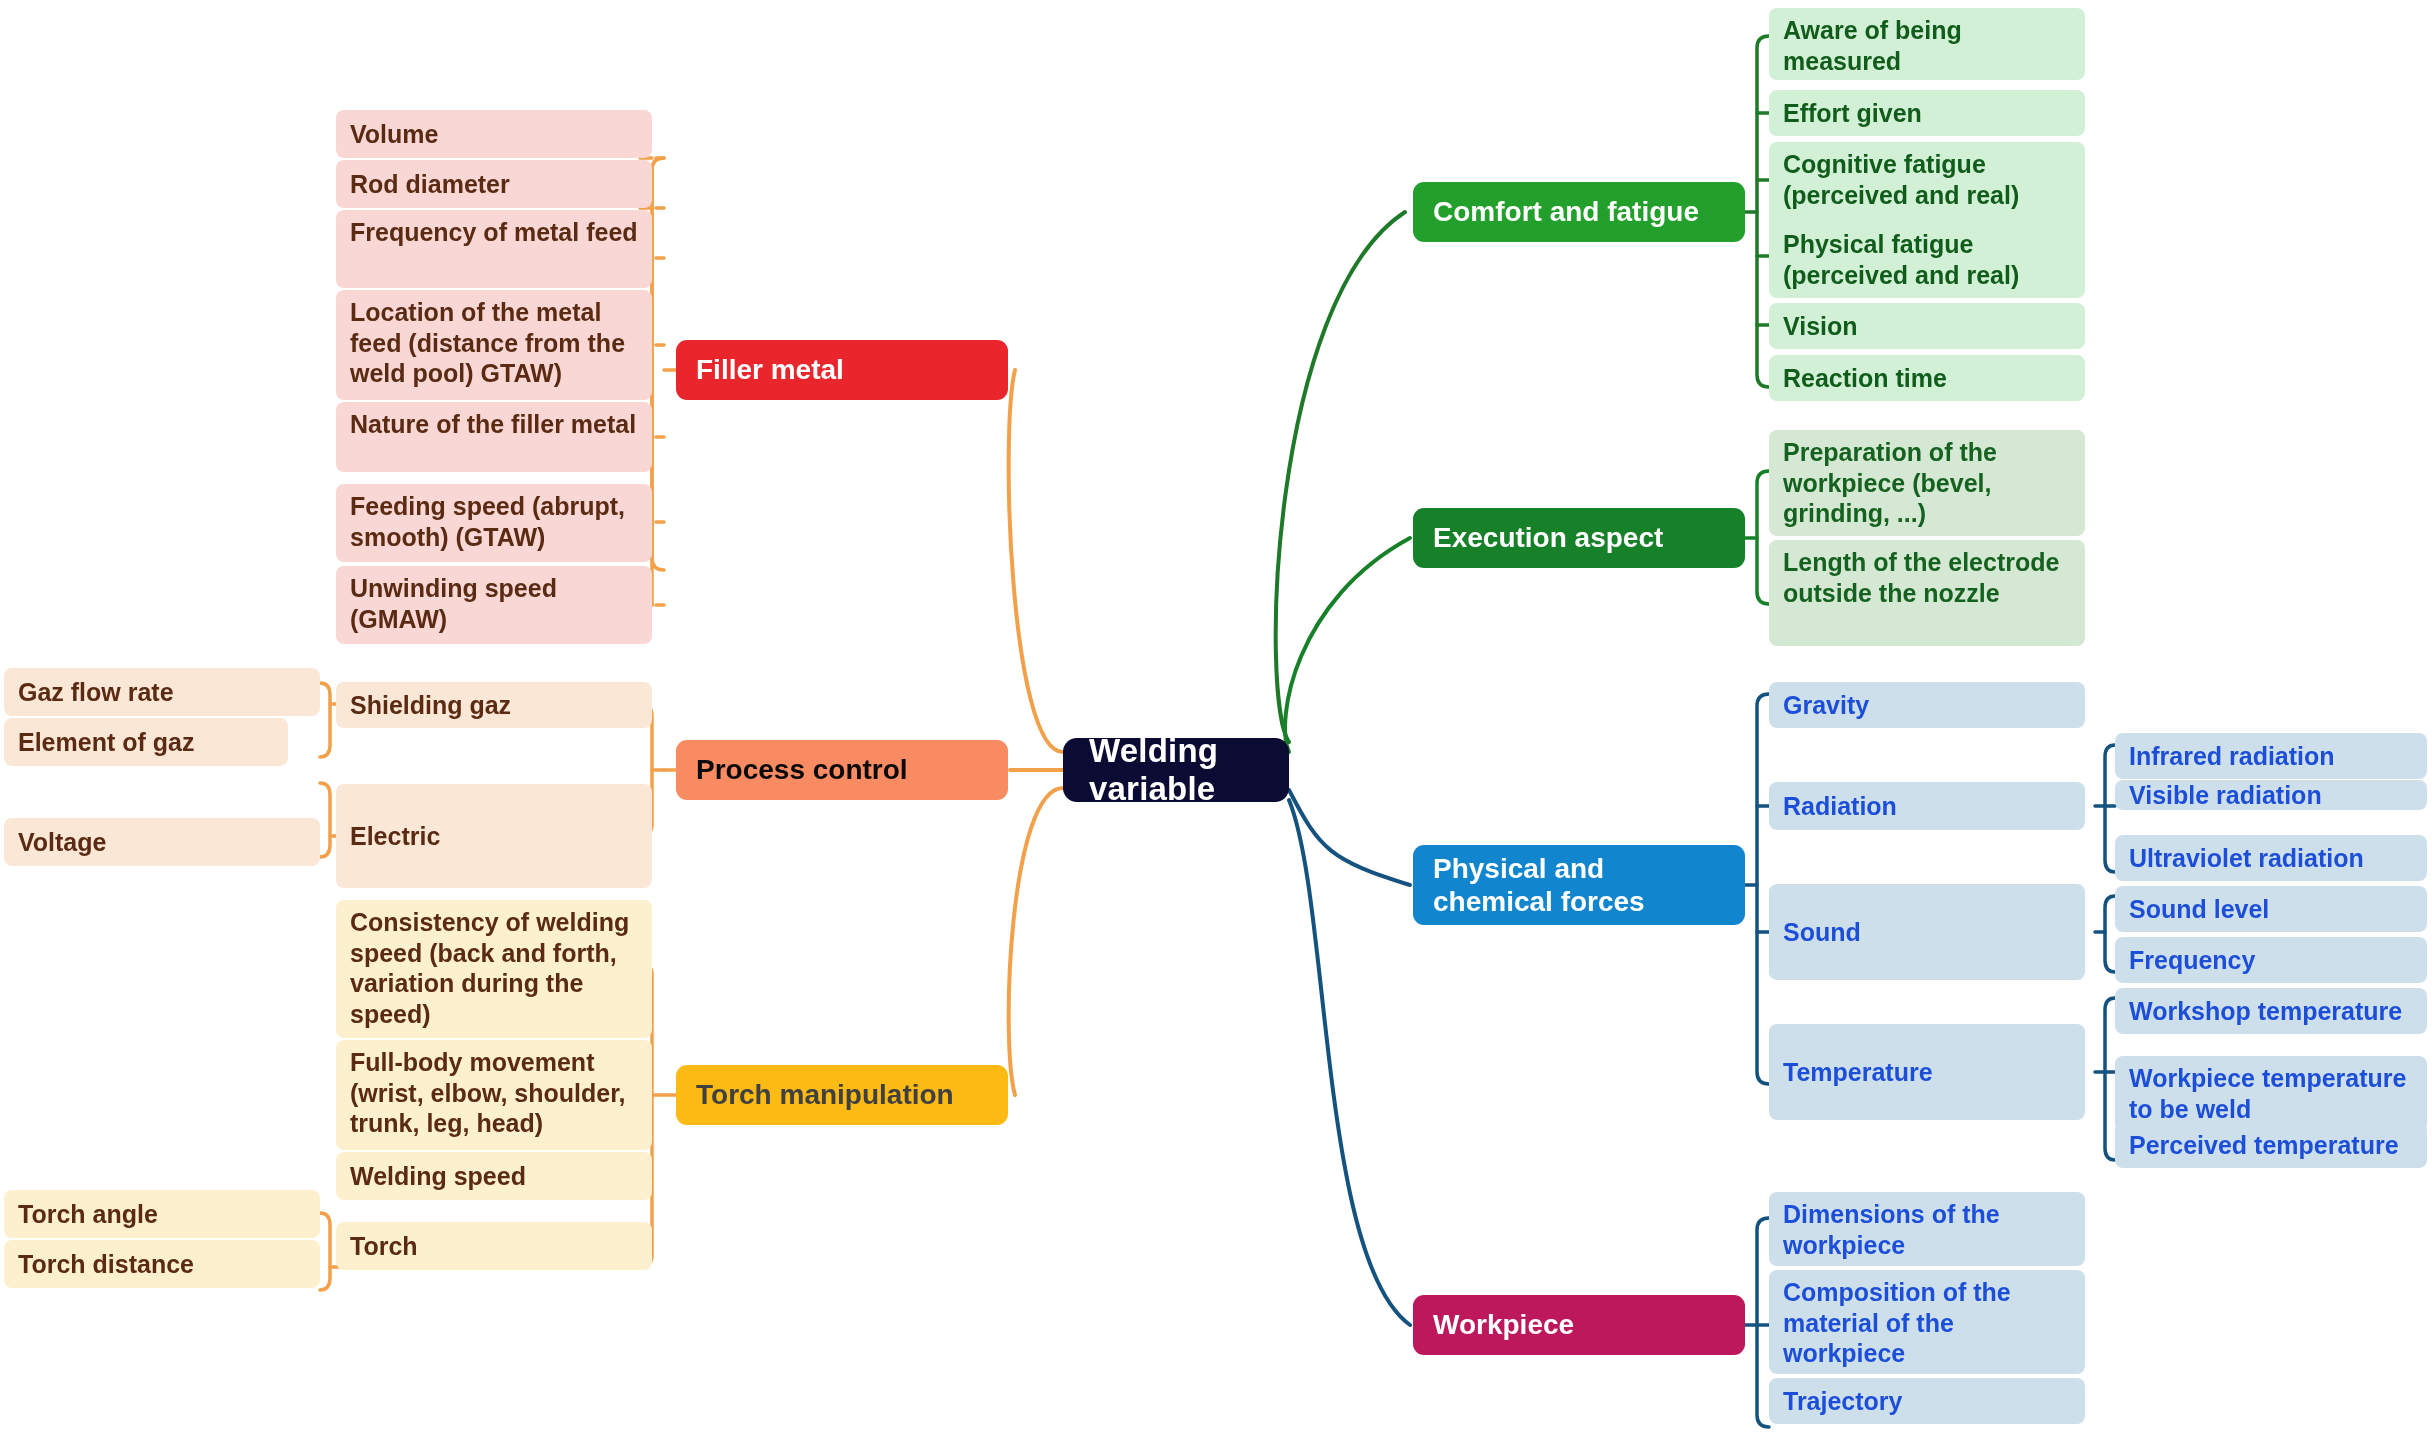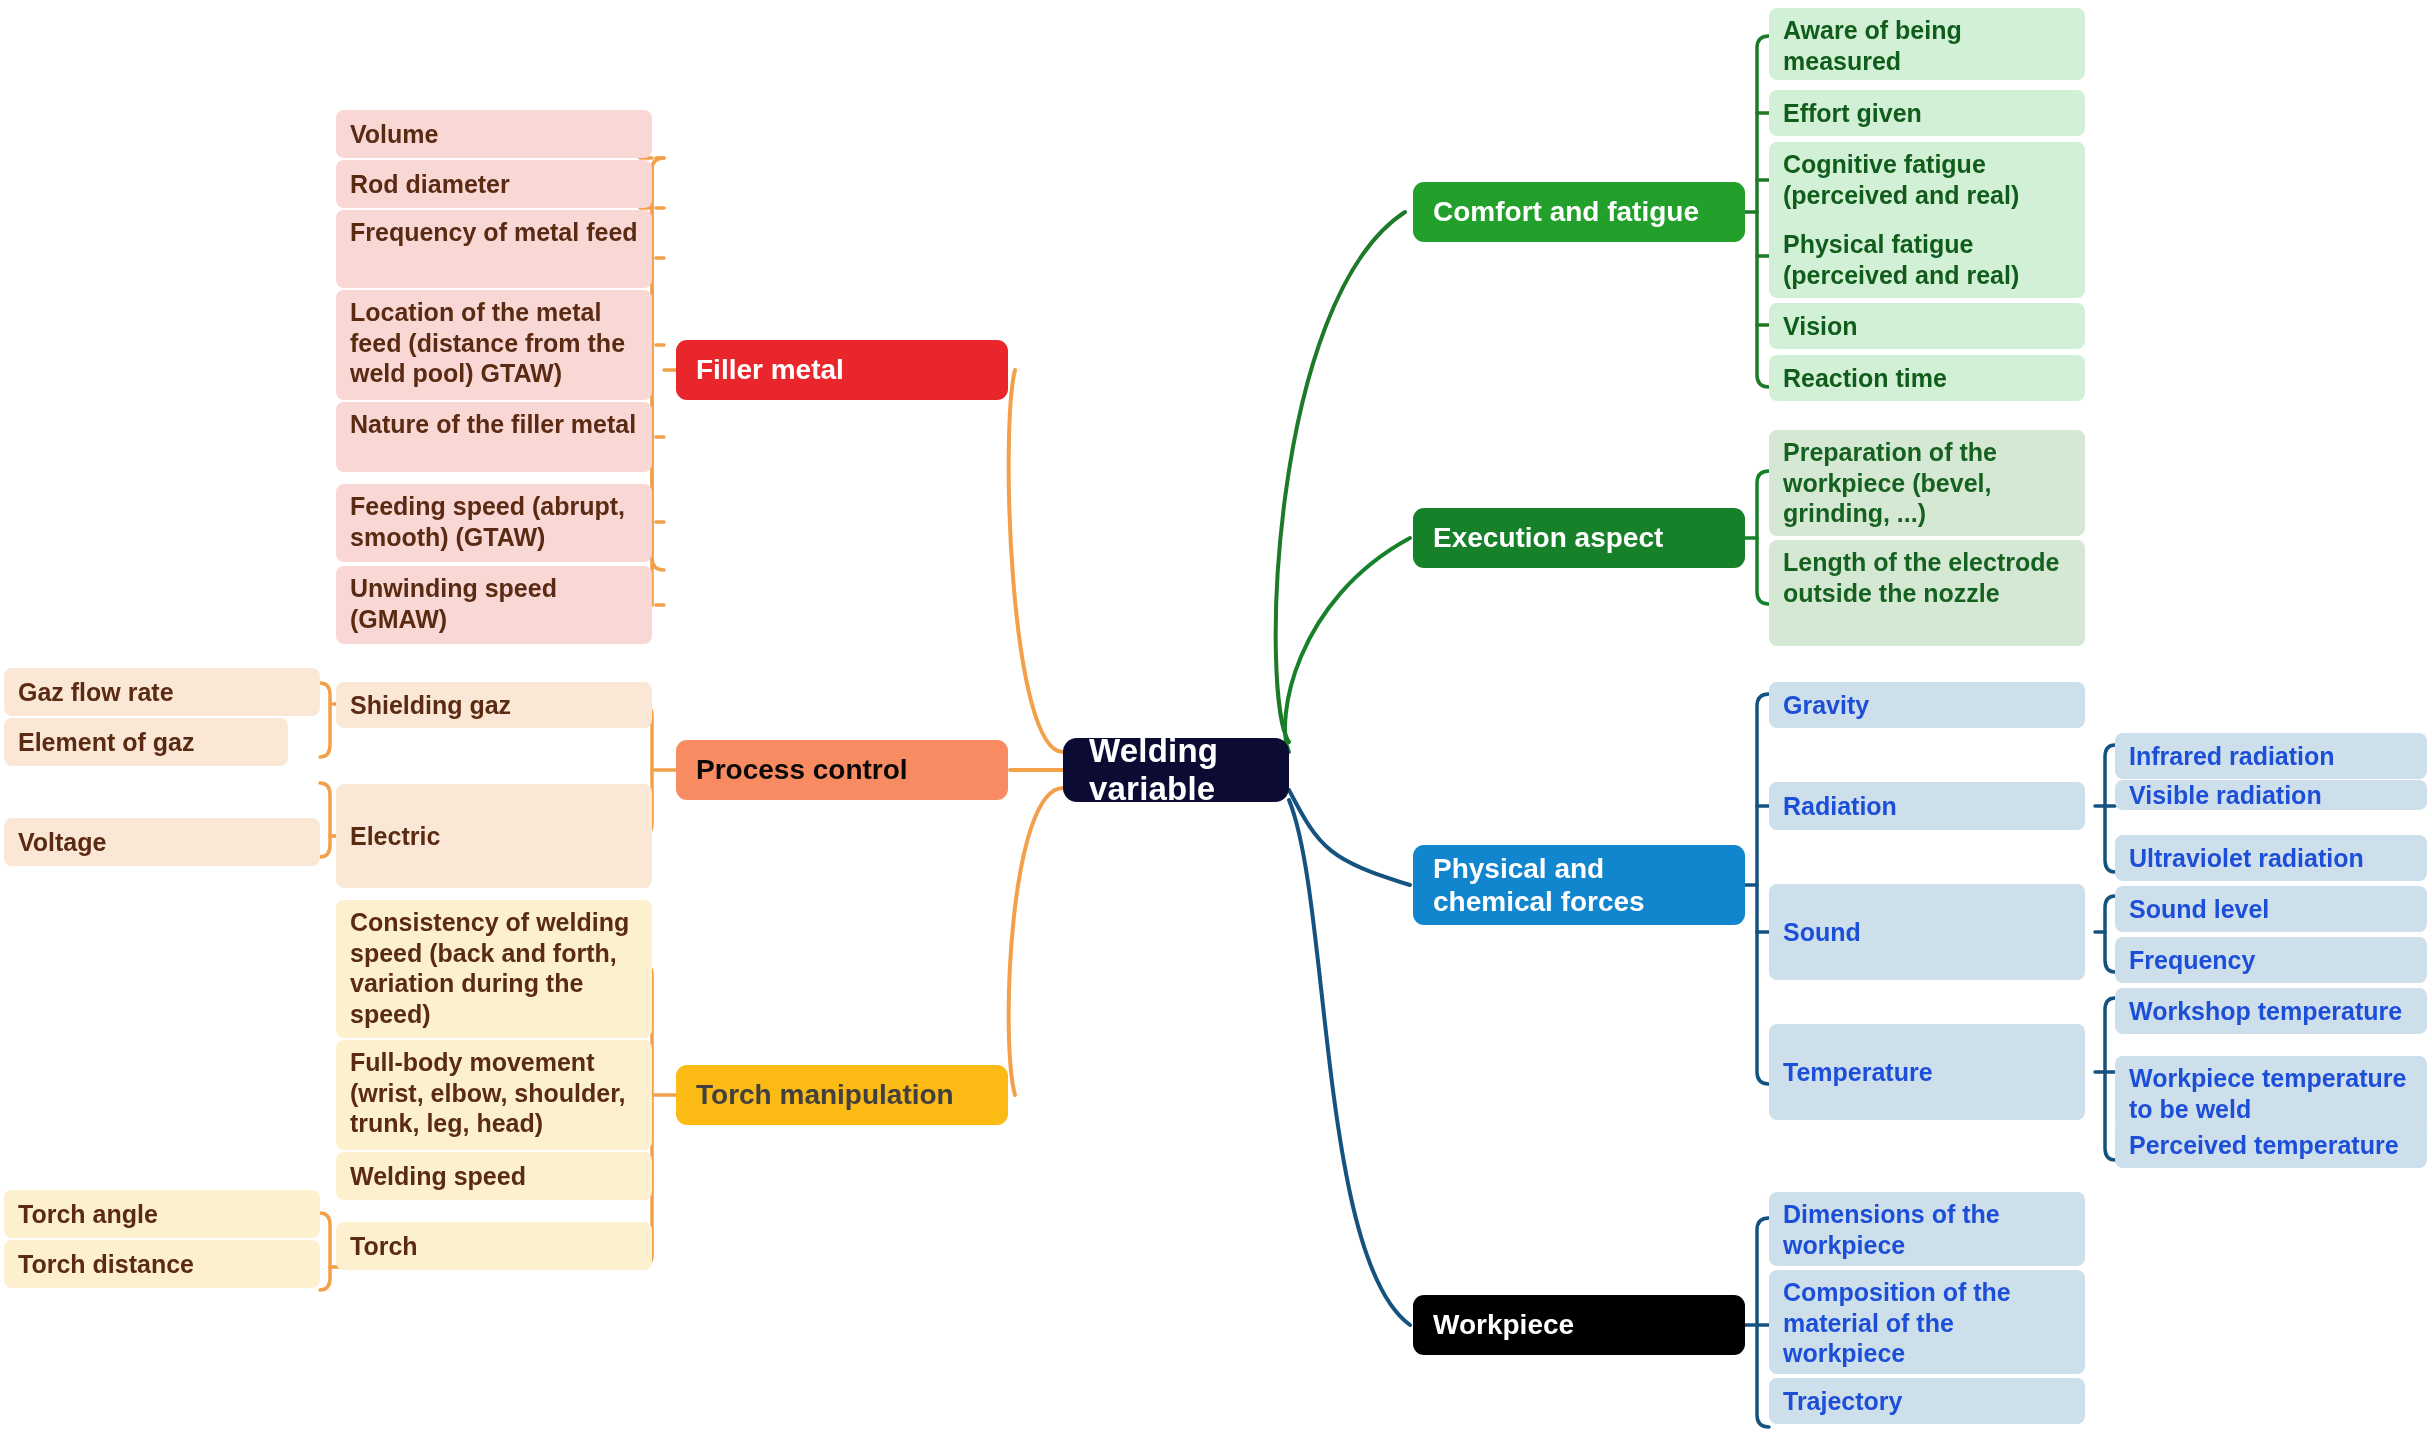--- a/index.html
+++ b/index.html
@@ -22,21 +22,21 @@
   }
 
   
   .main { font-size:28px; font-weight:bold; padding:0 20px; border-radius:11px; line-height:1.18; }
   .main.red    { background:#e8262c; color:#ffffff; }
   .main.coral  { background:#f98b63; color:#0a0a0a; }
   .main.amber  { background:#fcba14; color:#404040;border-radius:11px; }
   .main.green  { background:#22a02b; color:#ffffff; }
   .main.green2 { background:#17812a; color:#ffffff; }
   .main.azure  { background:#1186ce; color:#ffffff; }
-  .main.indigo { background:#000000; color:#ffffff; }
+  .main.indigo { background:#be185d; color:#ffffff; }
 
   
   .leaf { font-size:25px; font-weight:bold; padding:7px 14px; border-radius:8px; line-height:1.22; }
   .leaf.pink   { background:#f8d7d4; color:#5a2a12; }
   .leaf.peach  { background:#fbe7d6; color:#5a2a12; }
   .leaf.cream  { background:#fdf0cf; color:#5a2a12; }
   .leaf.mint   { background:#d2f0d6; color:#105c1b; }
   .leaf.mint2  { background:#d5e8d4; color:#15611f; }
   .leaf.steel  { background:#cddfeb; color:#1d4ed8; }
 

